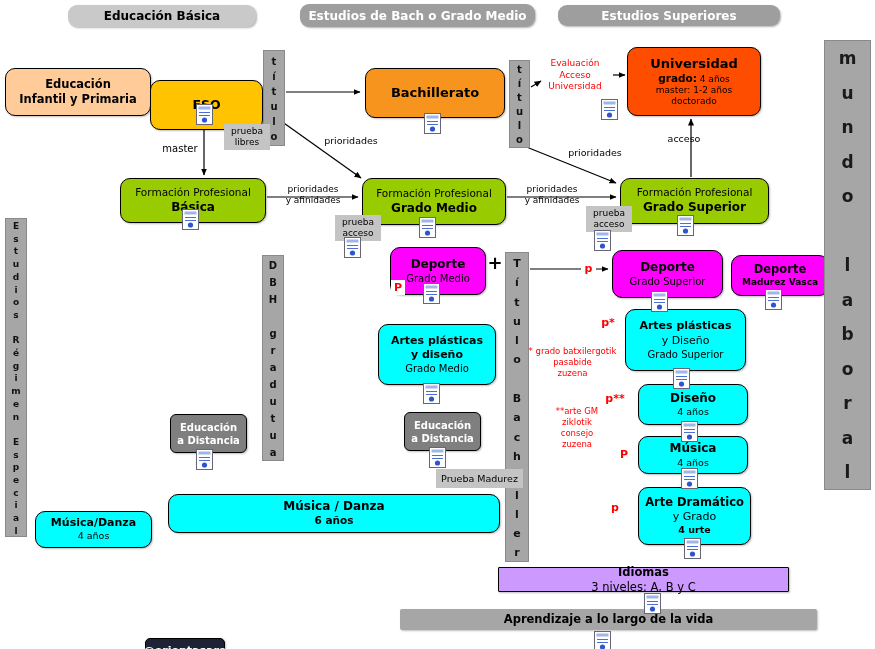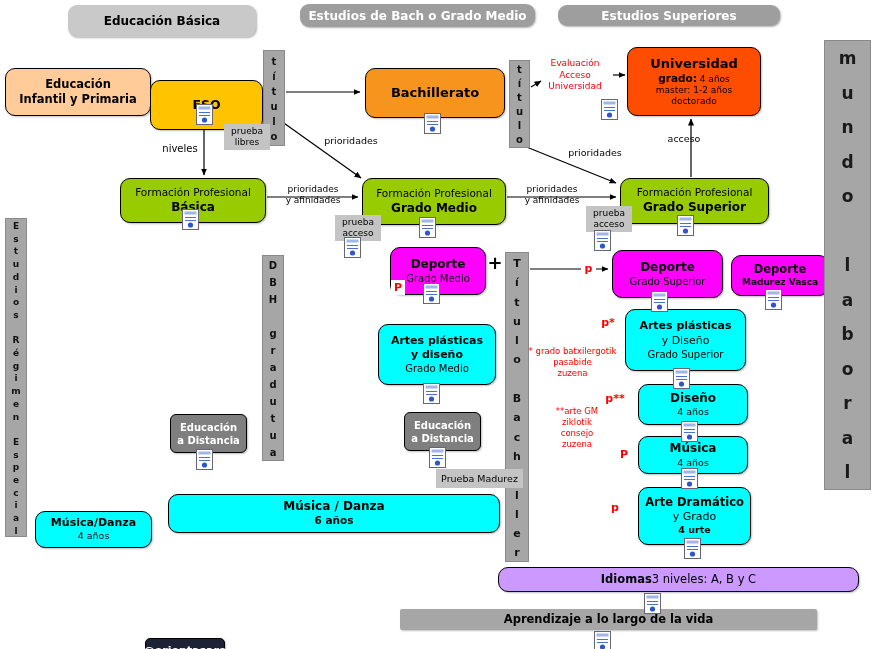--- a/index.html
+++ b/index.html
@@ -43,21 +43,21 @@
       <line x1="267" y1="197" x2="358" y2="197" marker-end="url(#ah)"></line>
       <line x1="507" y1="197" x2="616" y2="197" marker-end="url(#ah)"></line>
       <line x1="524" y1="146" x2="616" y2="183" marker-end="url(#ah)"></line>
       <line x1="531" y1="87" x2="541" y2="81" marker-end="url(#ah)"></line>
       <line x1="613" y1="75" x2="625" y2="75" marker-end="url(#ah)"></line>
       <line x1="691" y1="177" x2="691" y2="119" marker-end="url(#ah)"></line>
       <line x1="530" y1="269" x2="608" y2="269" marker-end="url(#ah)"></line>
     </g>
   </svg>
 
-  <div class="chip" style="left:68px;top:5px;width:188px;height:32px;background:var(--header-light);color:#000">Educación Básica</div>
+  <div class="chip" style="left:68px;top:5px;width:188px;height:22px;background:var(--header-light);color:#000">Educación Básica</div>
   <div class="chip" style="left:558px;top:5px;width:222px;height:21px;background:var(--header-gray);color:#fff">Estudios Superiores</div>
   <div class="chip" style="left:300px;top:4px;width:235px;height:23px;background:var(--header-gray);color:#fff">Estudios de Bach o Grado Medio</div>
 
   <div class="box" style="left:5px;top:68px;width:146px;height:48px;background:var(--peach)">
     <div class="b fs115">Educación</div>
     <div class="b fs115">Infantil y Primaria</div>
   </div>
   <div class="box" style="left:150px;top:80px;width:113px;height:50px;background:var(--yellow)">
     <div class="b fs125">ESO</div>
   </div>
@@ -84,21 +84,21 @@
     <div class="fs9">master: 1-2 años</div>
     <div class="fs9">doctorado</div>
   </div>
 
   <div class="red-note" style="left:536px;top:58px;width:78px;font-size:9px">Evaluación
 Acceso
 Universidad</div>
 
   <div class="gray-lbl" style="left:224px;top:124px;width:46px;height:26px">prueba
 libres</div>
-  <div class="lbl fs10" style="left:158px;top:143px;width:44px">niveles</div>
+  <div class="lbl fs10" style="left:158px;top:143px;width:44px">master</div>
   <div class="lbl fs95" style="left:322px;top:135px;width:58px">prioridades</div>
   <div class="lbl fs95" style="left:566px;top:147px;width:58px">prioridades</div>
   <div class="lbl fs95" style="left:662px;top:133px;width:44px">acceso</div>
 
   <div class="box" style="left:120px;top:178px;width:146px;height:45px;background:var(--green)">
     <div class="fs105">Formación Profesional</div>
     <div class="b fs12">Básica</div>
   </div>
   <div class="lbl" style="left:280px;top:184px;width:66px">prioridades
 y afinidades</div>
@@ -241,21 +241,21 @@
 
   <div class="box" style="left:35px;top:511px;width:117px;height:37px;background:var(--cyan)">
     <div class="b fs11">Música/Danza</div>
     <div class="fs95">4 años</div>
   </div>
   <div class="box" style="left:168px;top:494px;width:332px;height:39px;background:var(--cyan)">
     <div class="b fs12">Música / Danza</div>
     <div class="b fs105">6 años</div>
   </div>
 
-  <div class="box" style="left:498px;top:567px;width:361px;height:25px;background:var(--lavender);border-width:1px;border-radius:10px;flex-direction:row">
+  <div class="box" style="left:498px;top:567px;width:291px;height:25px;background:var(--lavender);border-width:1px;border-radius:1px;flex-direction:column">
     <span class="b fs115">Idiomas</span>
       <span class="fs115"> 3 niveles: A, B y C</span>
   </div>
   <div class="box" style="left:145px;top:638px;width:80px;height:40px;background:var(--navy);border-width:1px;border-radius:5px">
     <div class="b fs11 white">@orientasare</div>
     <div class="b fs11 white">2019</div>
   </div>
   <div class="box" style="left:400px;top:609px;width:417px;height:21px;background:var(--gray-bar);border:none;border-radius:2px">
     <div class="b fs115">Aprendizaje a lo largo de la vida</div>
   </div>

